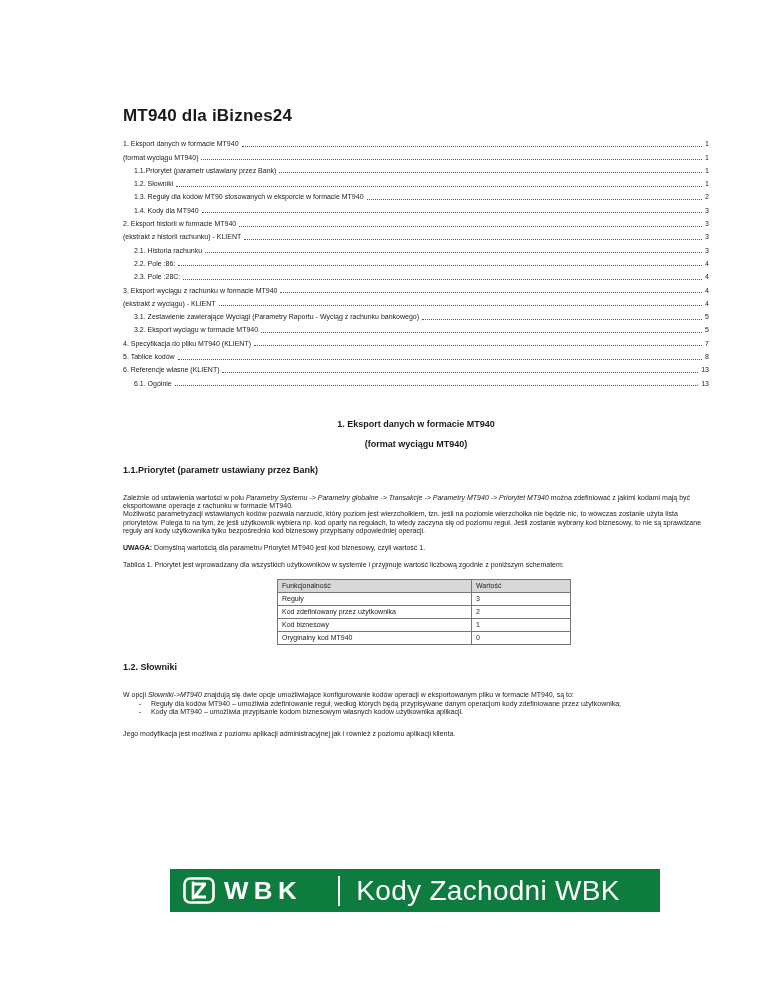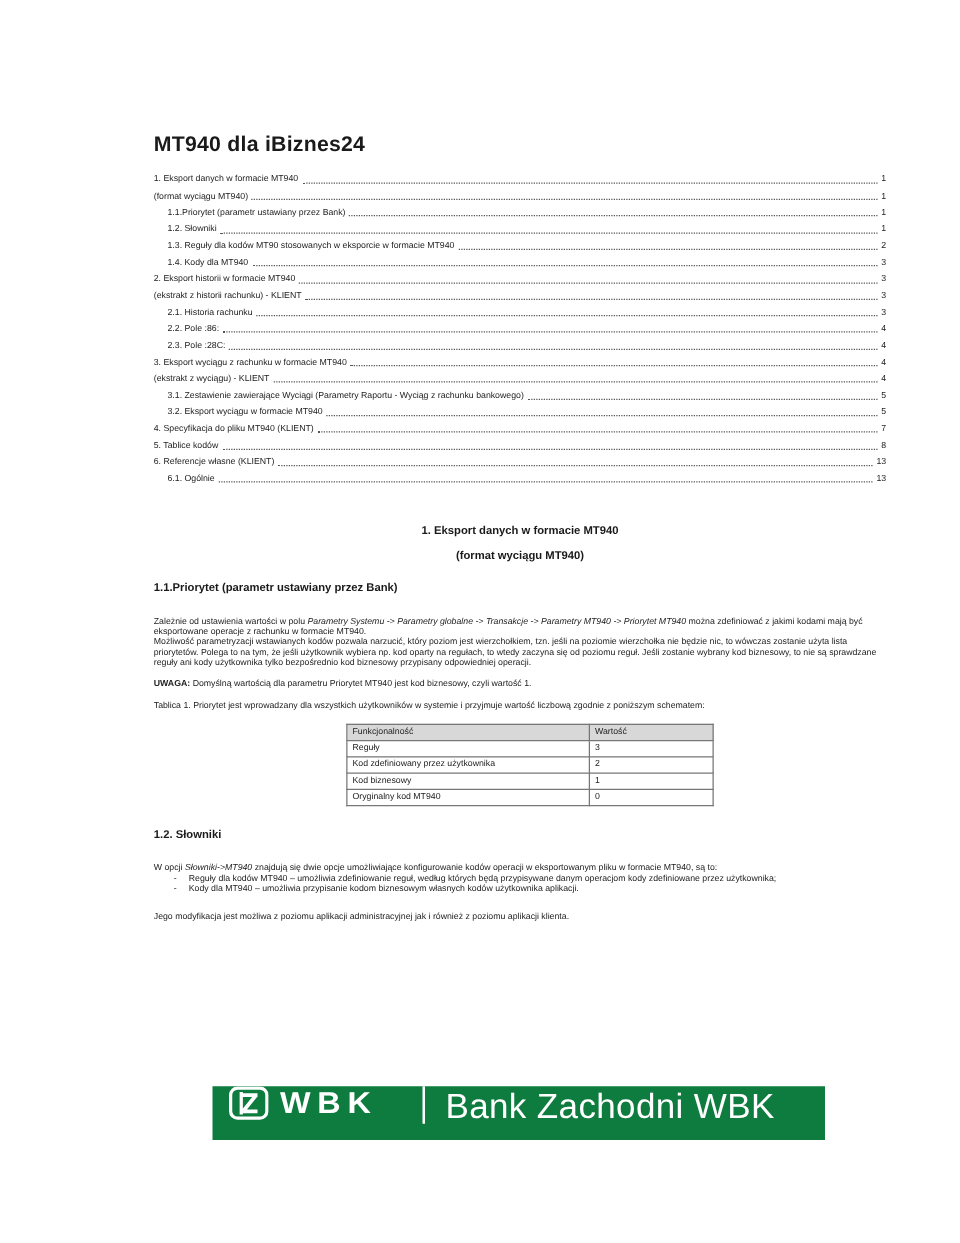--- a/index.html
+++ b/index.html
@@ -47,21 +47,21 @@
   .prio-table .c2 { width:99px; }
 
   .h-12 { margin-top:17px; }
   .bullets { margin-top:1px; }
   .bullet { display:flex; }
   .bullet-marker { margin-left:16px; width:12px; text-align:left; }
   .para-final { margin-top:13px; }
 
   .footer-banner {
     position:absolute; left:170px; top:869px; width:490px; height:43px;
-    display:flex; align-items:flex-start; color:#ffffff;
+    display:flex; align-items:center; color:#ffffff;
   }
   .logo-mark { margin-left:13px; display:flex; align-items:center; }
   .logo-wbk {
     font-weight:bold; font-size:24px; letter-spacing:5px;
     margin-left:9px; transform:scaleX(1.08); transform-origin:left center;
     font-family:"Liberation Sans", sans-serif;
   }
   .footer-divider { width:2px; height:30px; background:#ffffff; margin-left:42px; margin-right:16px; }
   .bank-name { font-size:28px; font-weight:400; letter-spacing:.3px; white-space:nowrap; }
 </style>
@@ -238,15 +238,15 @@
   <div class="footer-banner" style="background-color: rgb(14, 124, 62);">
     <span class="logo-mark">
       <svg width="32" height="27" viewBox="0 0 32 27" aria-hidden="true">
         <rect x="1.5" y="1.5" width="29" height="24" rx="5.5" fill="none" stroke="#ffffff" stroke-width="2.6"></rect>
         <path d="M10 7 h13 M10 20 h13 M22 7 L11.5 20" stroke="#ffffff" stroke-width="3" fill="none"></path>
         <path d="M10 4.5 v18" stroke="#ffffff" stroke-width="2.6"></path>
       </svg>
     </span>
     <span class="logo-wbk">WBK</span>
     <span class="footer-divider"></span>
-    <span class="bank-name">Bank Zachodni WBK</span>
+    <span class="bank-name">Kody Zachodni WBK</span>
   </div>
 </div>
 
 </body></html>

